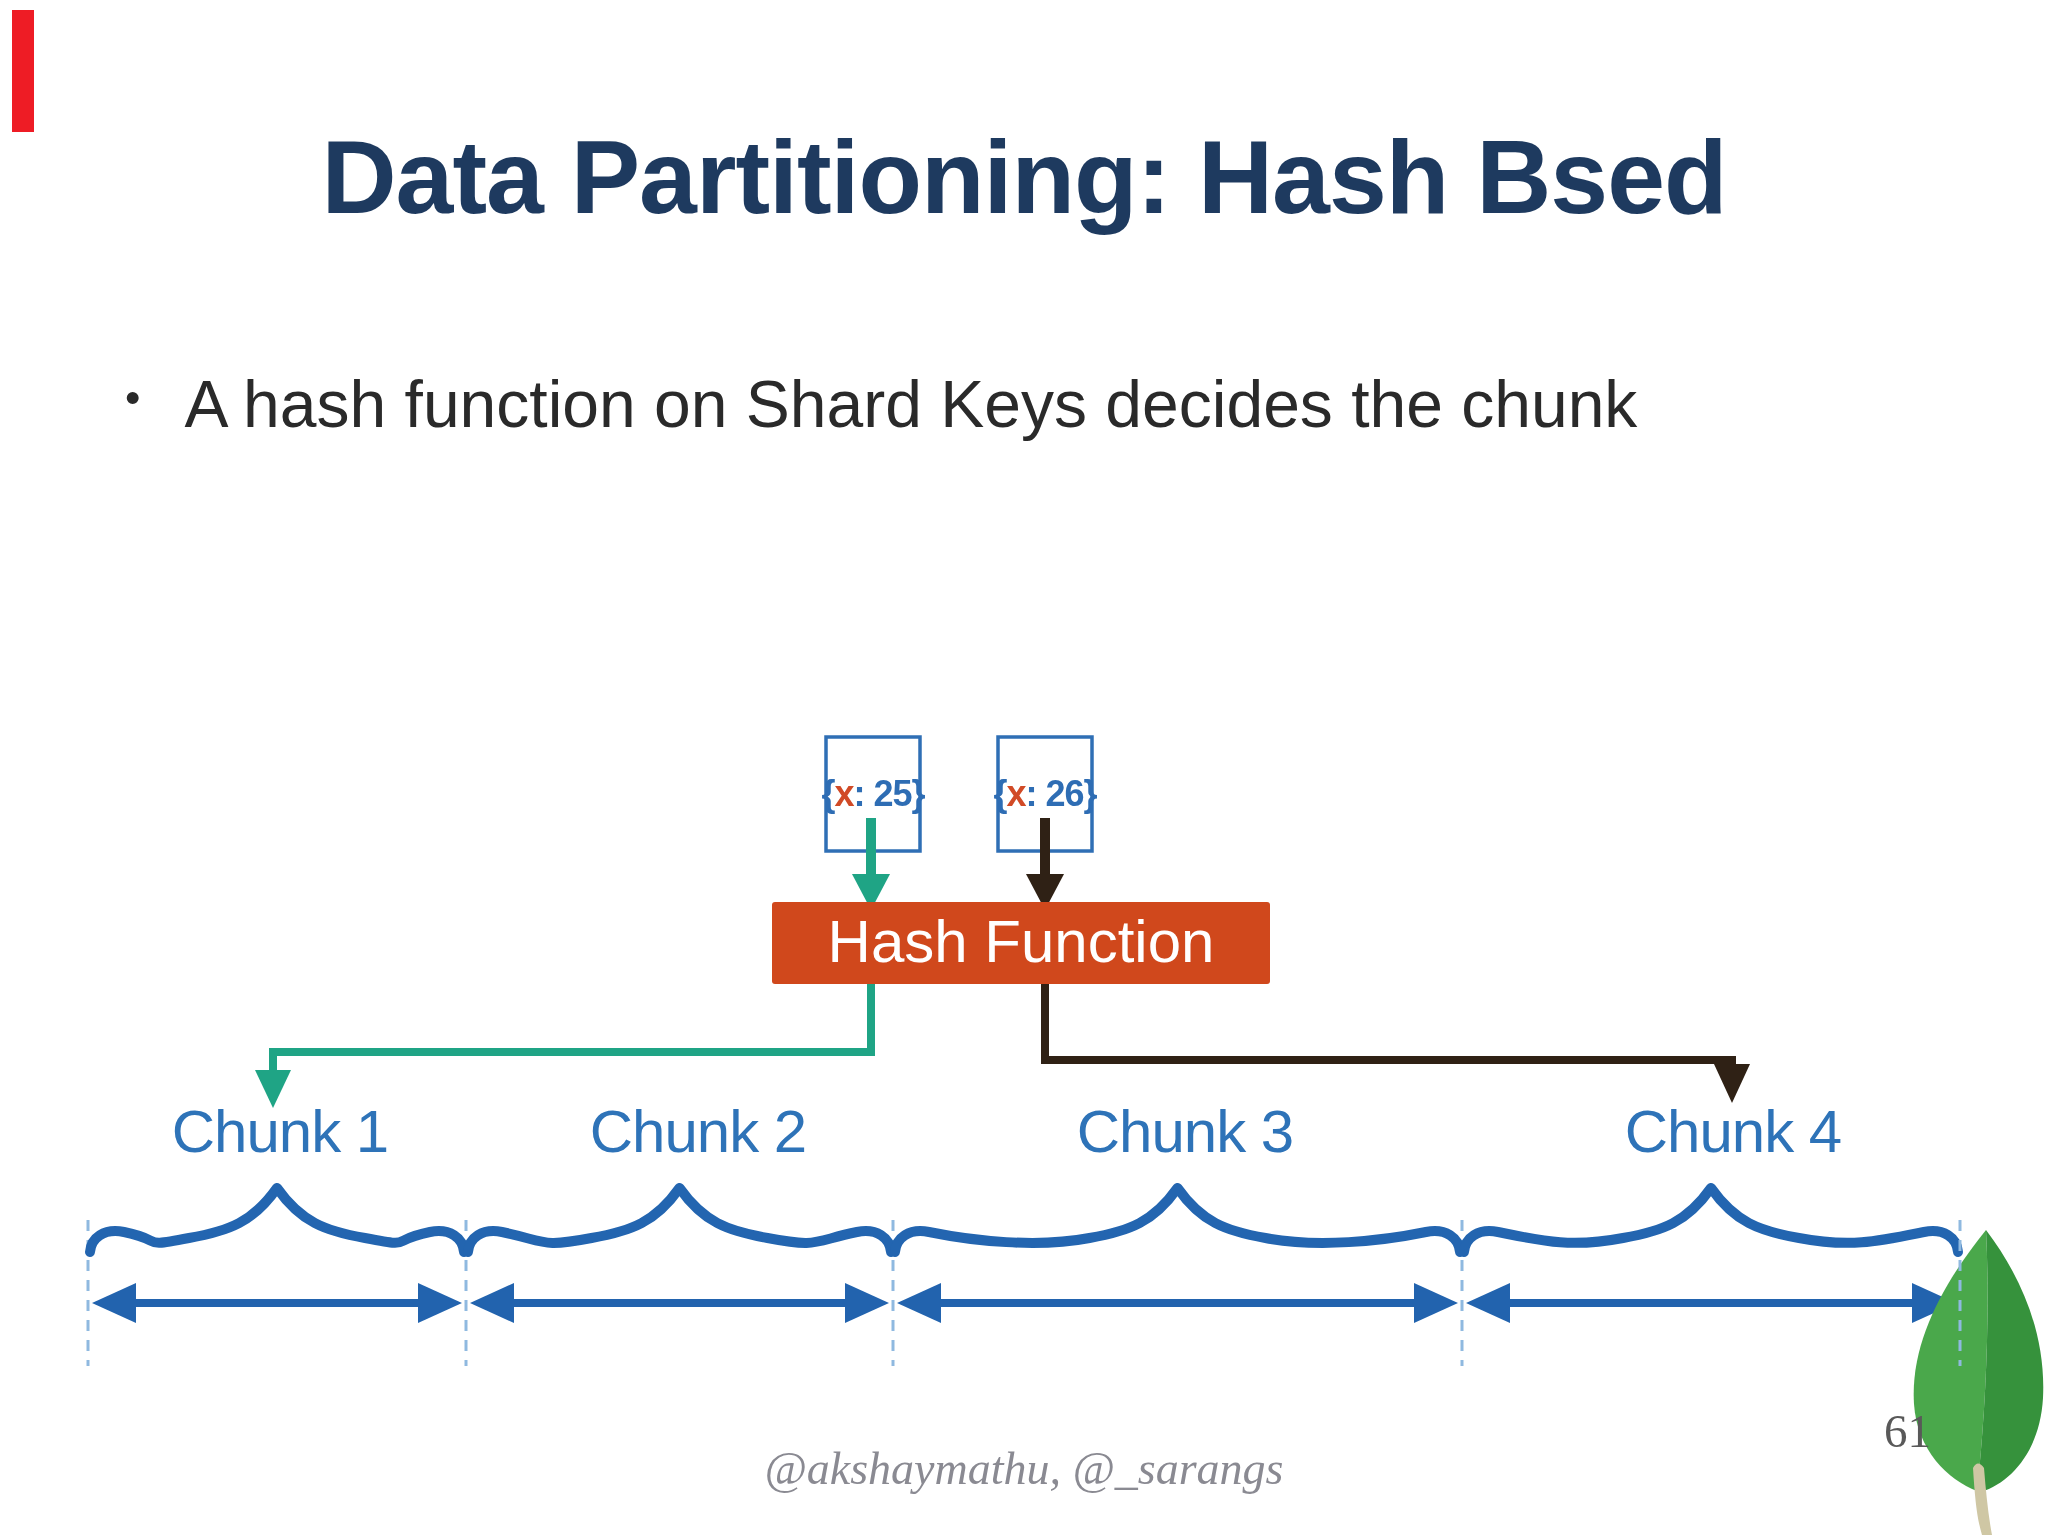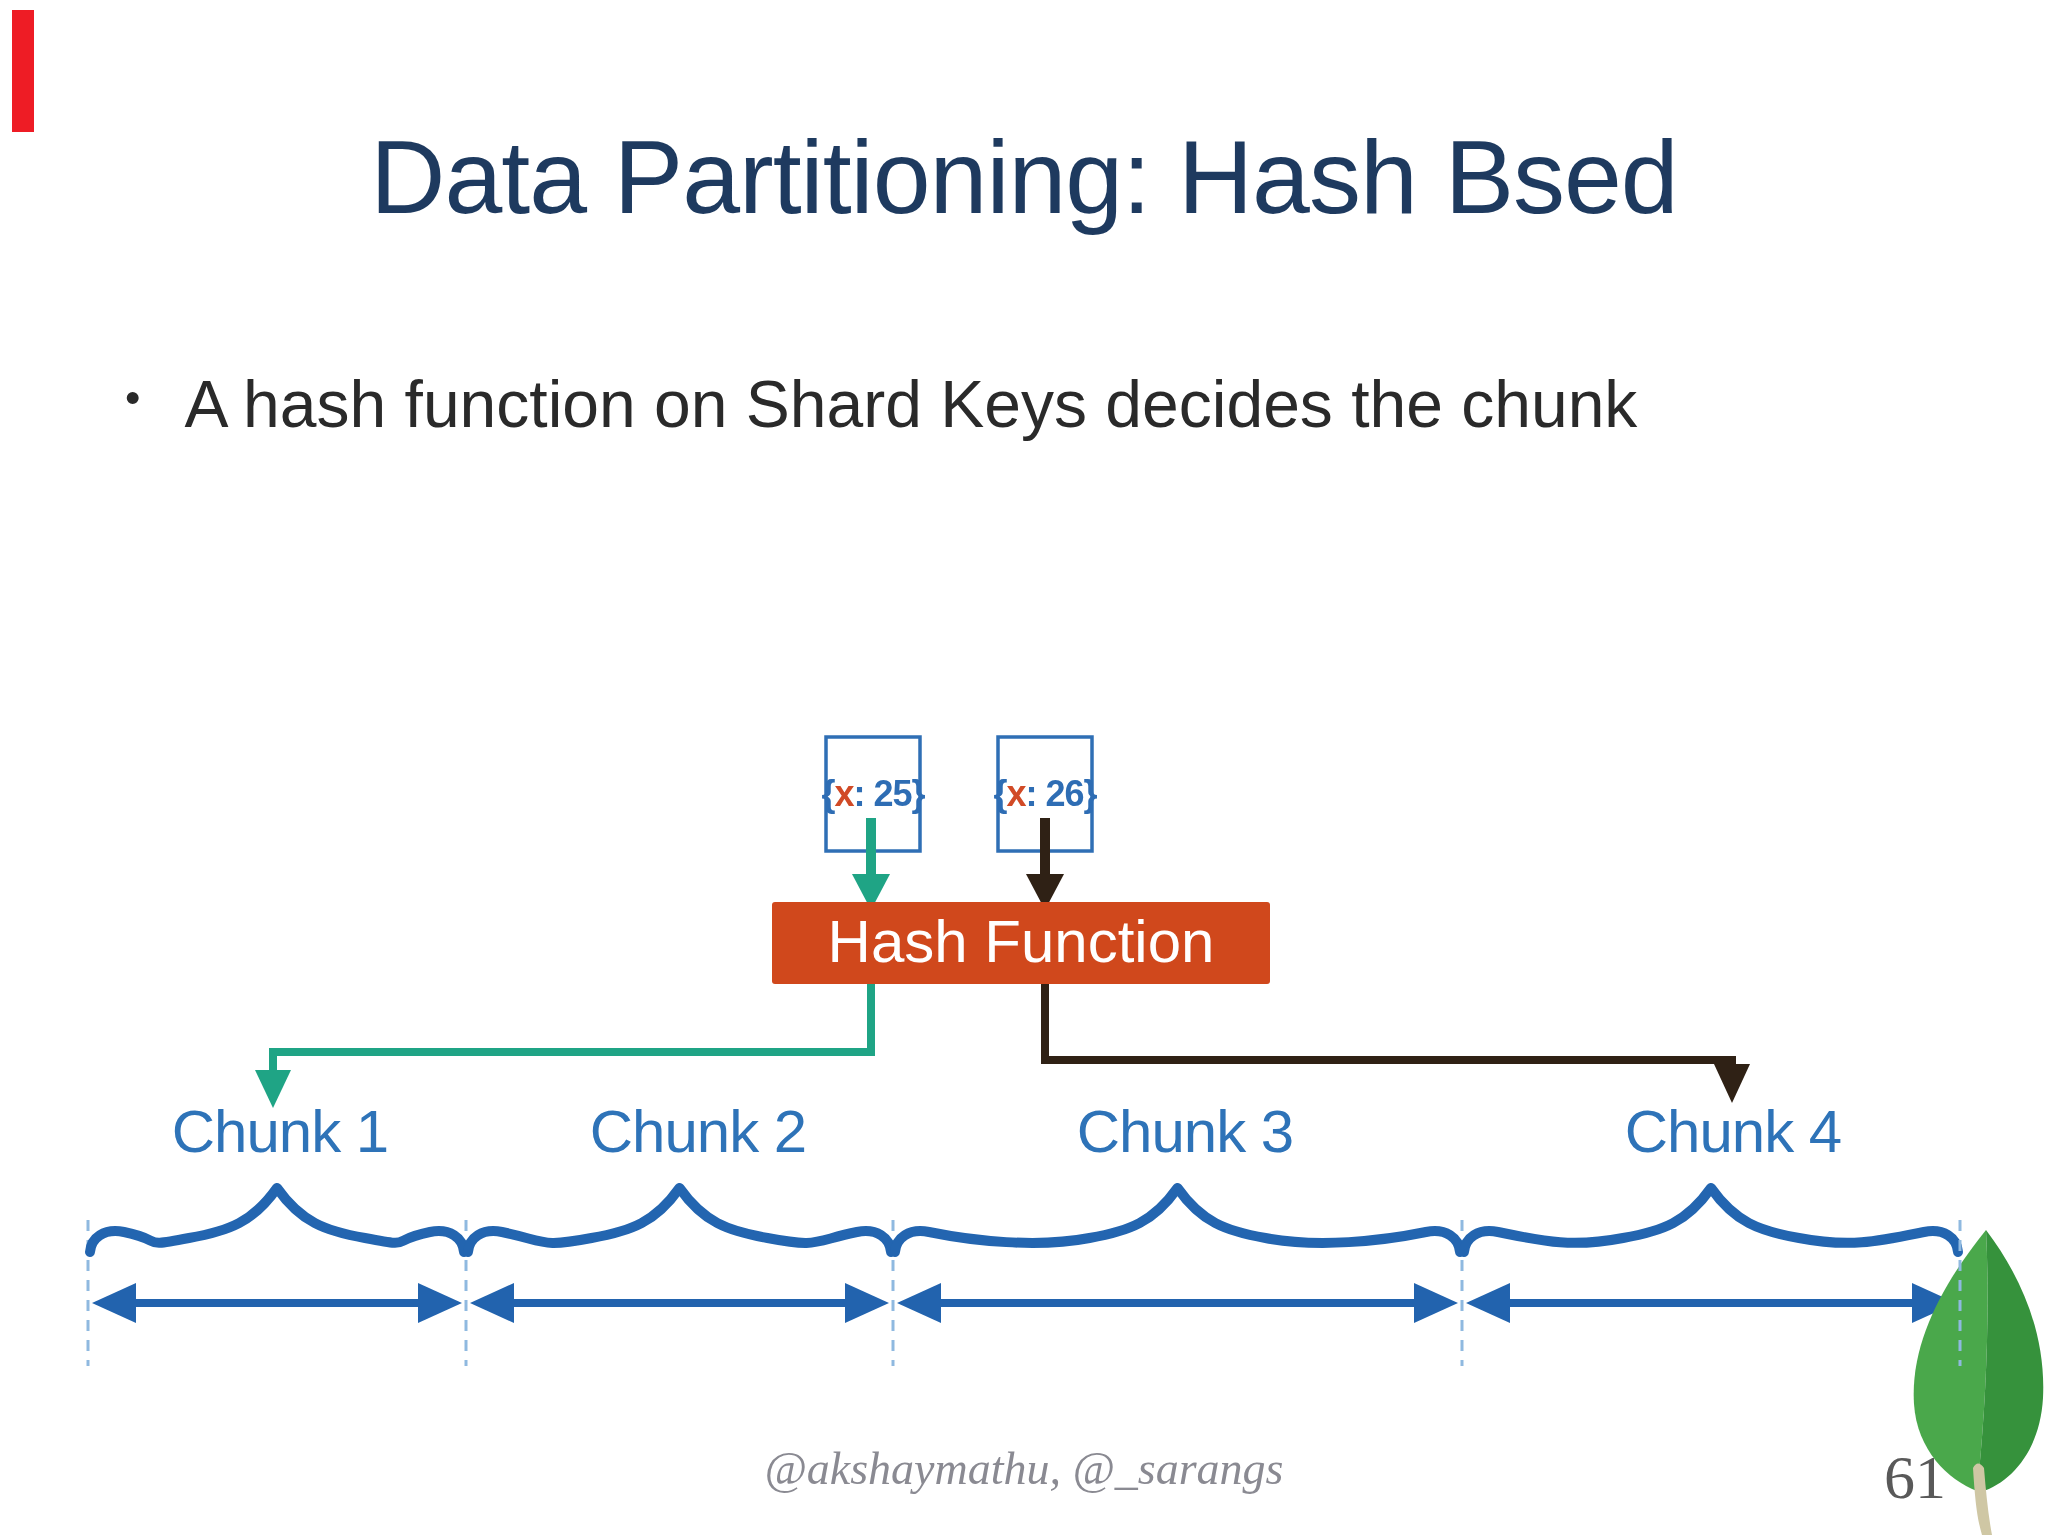--- a/index.html
+++ b/index.html
@@ -12,21 +12,21 @@
   }
   .abs{position:absolute;}
   #red-marker{
     left:12px;top:10px;width:22px;height:122px;
   }
   #title{
     left:0;right:0;top:118px;
     text-align:center;
     font-size:104px;
     letter-spacing:-1px;
-    font-weight:400;
+    font-weight:700;
     white-space:nowrap;
   }
   #bullet-row{
     left:125px;top:366px;right:60px;
     display:flex;align-items:flex-start;
     font-size:66px;
     letter-spacing:0px;
     white-space:nowrap;
   }
   #bullet-dot{
@@ -36,23 +36,23 @@
   }
   #diagram{left:0;top:0;width:2048px;height:1536px;}
   #footer{
     left:0;right:0;top:1442px;
     text-align:center;
     font-family:"Liberation Serif",serif;
     font-size:46px;
     font-style:italic;
   }
   #page-number{
-    left:1884px;top:1442px;
+    left:1884px;top:1404px;
     font-family:"Liberation Serif",serif;
-    font-size:62px;
+    font-size:47px;
   }
   svg text{font-family:"Liberation Sans",sans-serif;}
 </style>
 </head>
 <body>
 
 <div id="slide">
 
   <div id="red-marker" class="abs" style="background: rgb(238, 28, 37);"></div>
 

